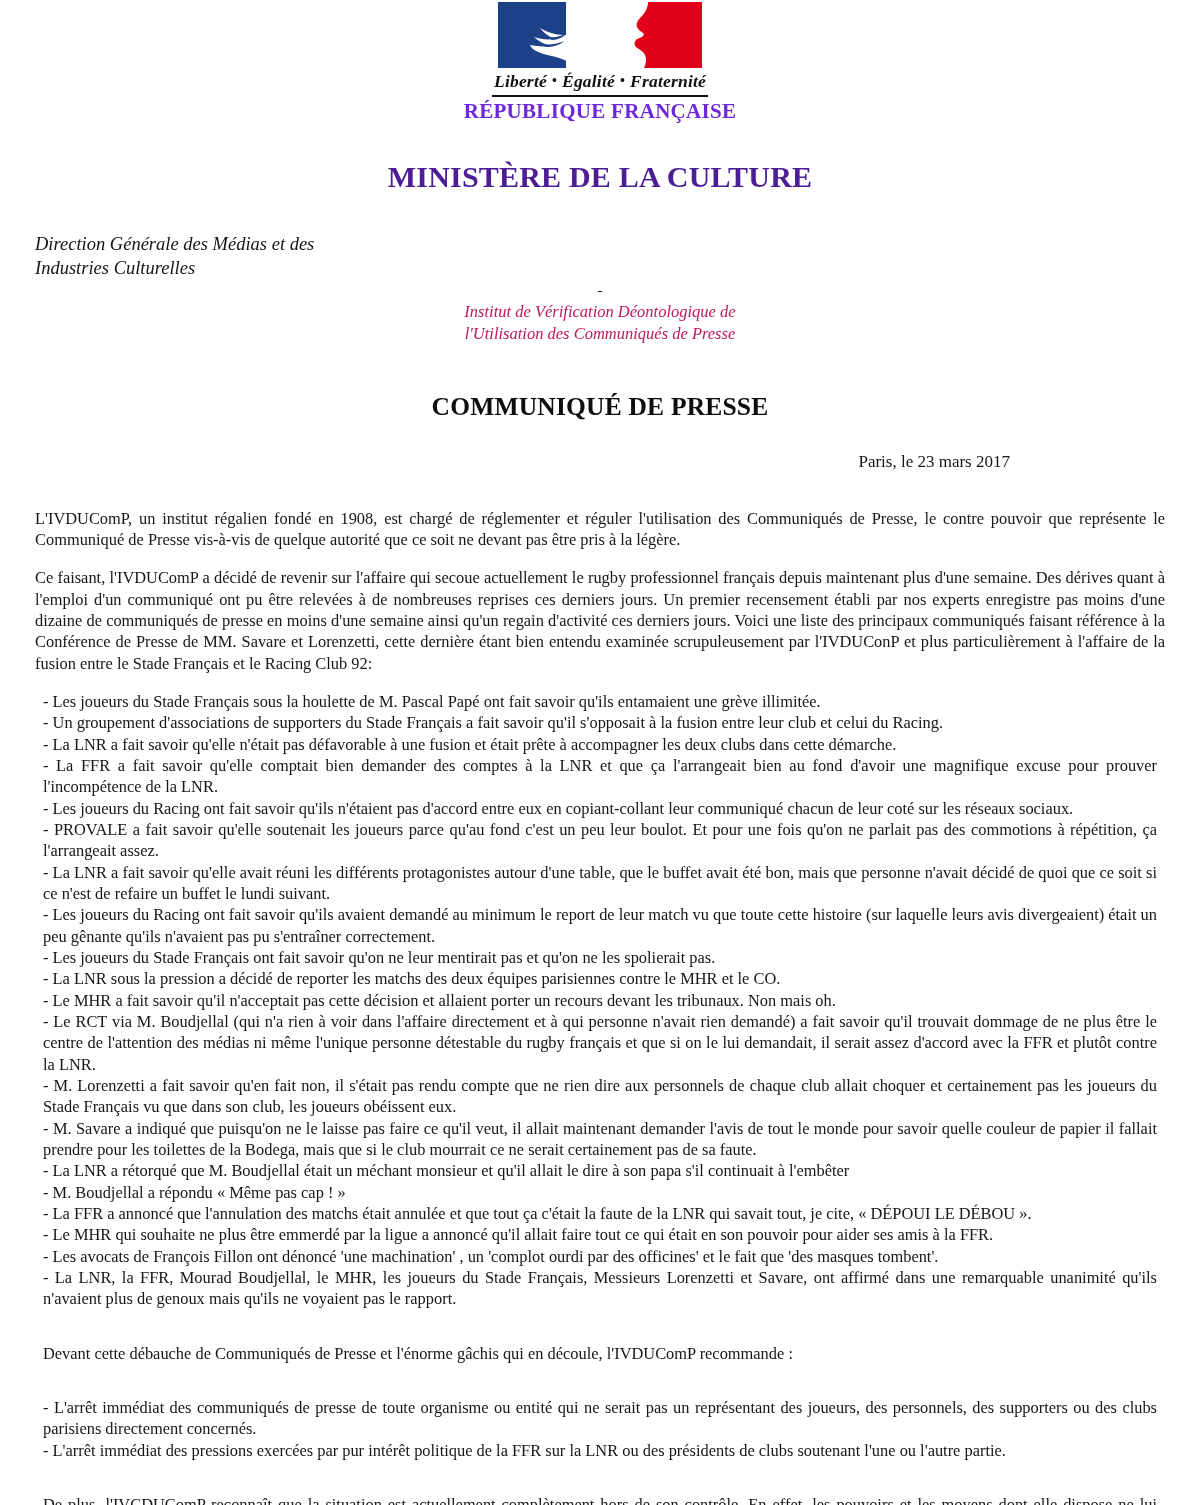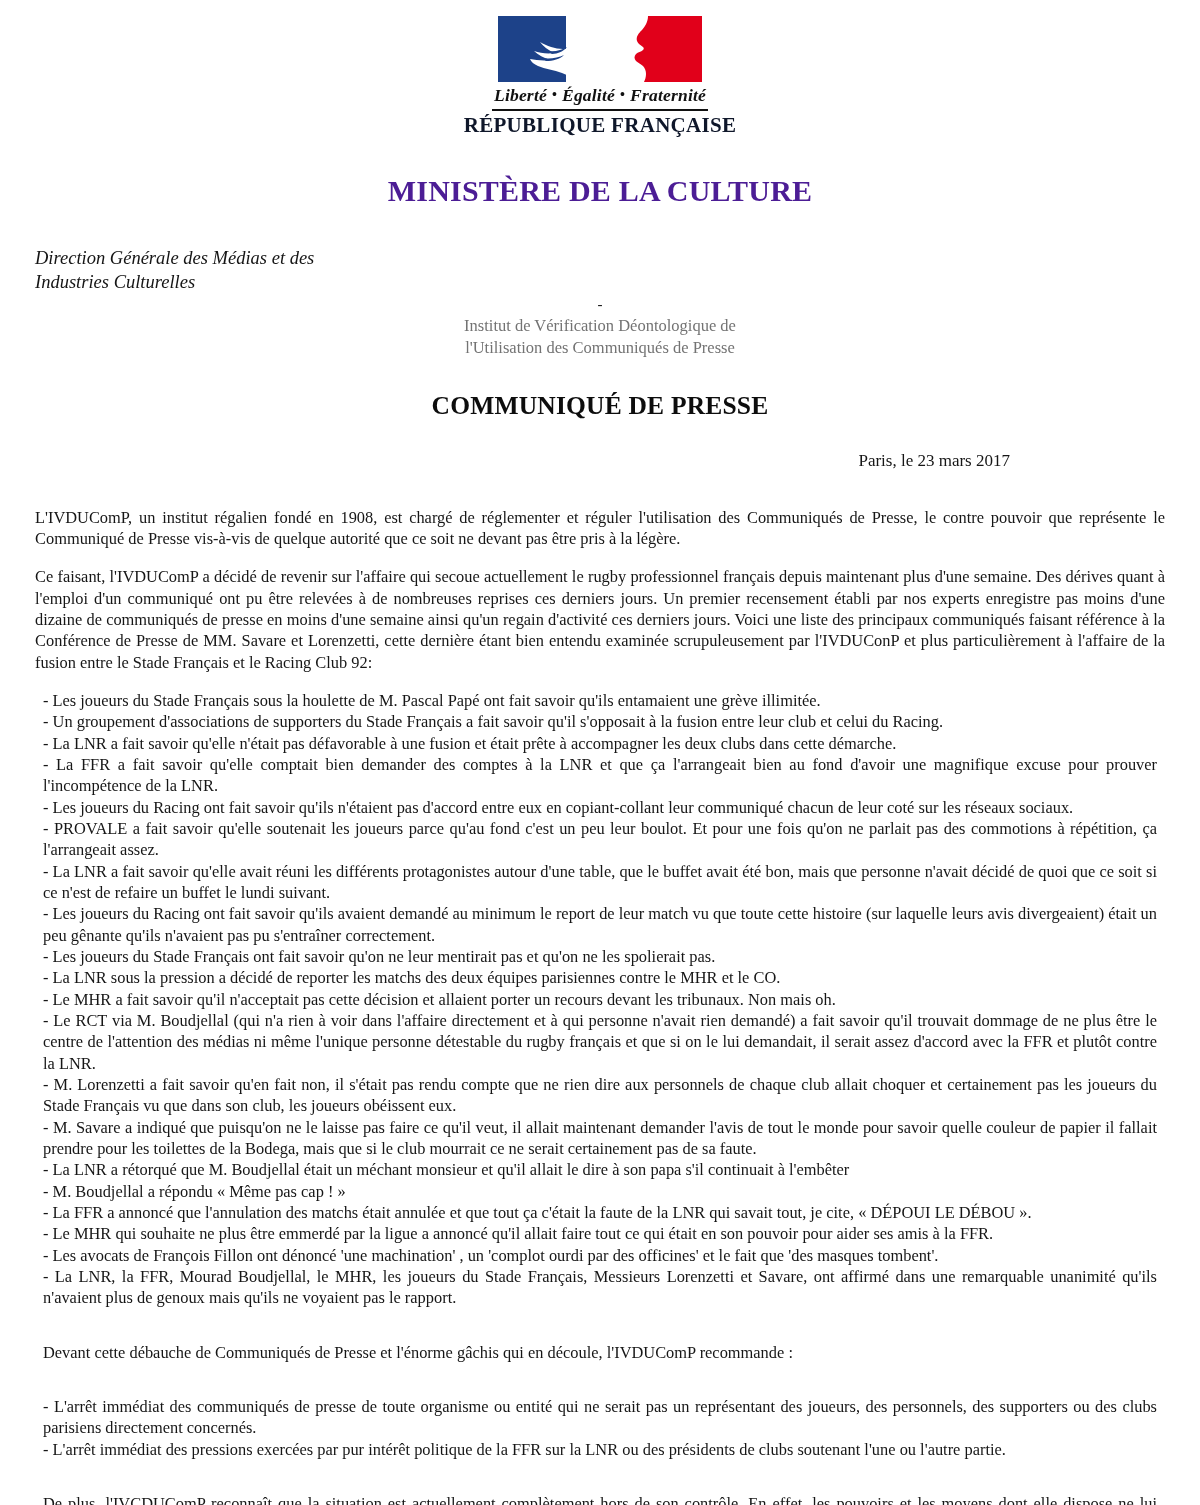--- a/index.html
+++ b/index.html
@@ -21,21 +21,21 @@
     box-sizing: border-box;
     padding: 0 35px;
   }
 
   
   .logo-block {
     width: 100%;
     display: flex;
     flex-direction: column;
     align-items: center;
-    padding-top: 16px;
+    padding-top: 2px;
   }
   .marianne {
     width: 204px;
     height: 66px;
     position: relative;
     overflow: hidden;
   }
   .marianne svg { display: block; }
 
   .motto {
@@ -52,21 +52,21 @@
   .motto-rule {
     width: 216px;
     height: 1.6px;
     background: #111111;
     margin: 3px 0 2px 0;
   }
   .republique {
     font-family: "Liberation Serif", "DejaVu Serif", serif;
     font-weight: bold;
     font-size: 21px;
-    color: #0f172a;
+    color: #6d28d9;
     letter-spacing: 0.3px;
     white-space: nowrap;
   }
 
   
   .ministry {
     text-align: center;
     font-weight: bold;
     font-size: 30px;
     letter-spacing: 0.2px;
@@ -83,31 +83,32 @@
   .dash-line {
     text-align: center;
     font-style: italic;
     font-size: 15px;
     line-height: 1.1;
     margin-top: 2px;
     color: #151515;
   }
   .institute {
     text-align: center;
+    font-style: italic;
     font-size: 16.5px;
     line-height: 1.33;
     margin-top: 2px;
-    color: #737373;
+    color: #be185d;
   }
   .cp-title {
     text-align: center;
     font-weight: bold;
     font-size: 25.5px;
     letter-spacing: 0.2px;
-    margin-top: 32px;
+    margin-top: 47px;
     color: #0d0d0d;
   }
   .dateline {
     text-align: right;
     font-size: 17px;
     margin-top: 30px;
     padding-right: 155px;
     color: #161616;
   }
 

